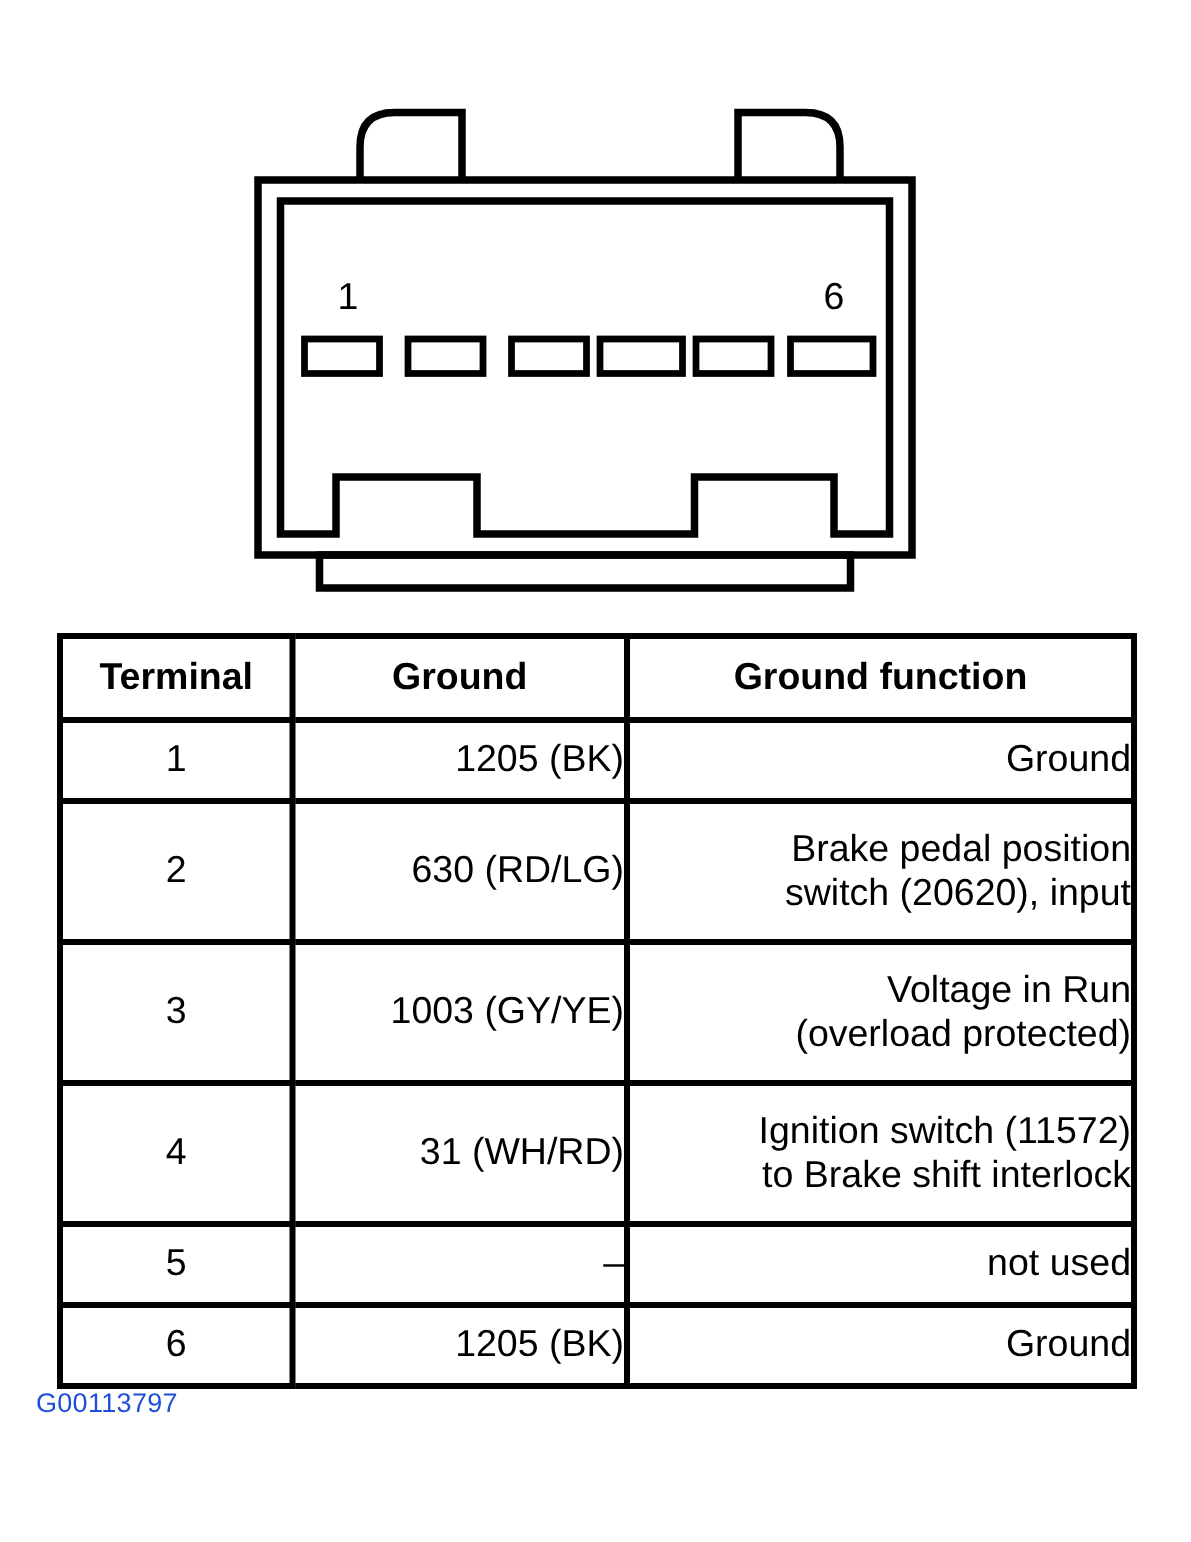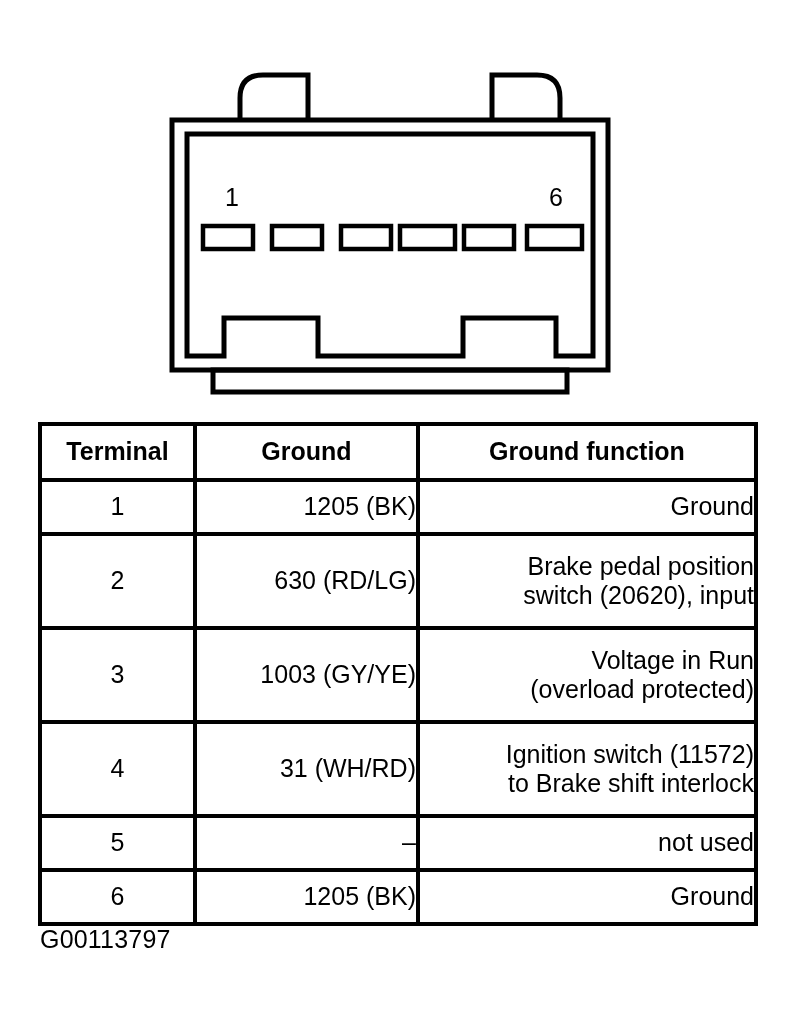--- a/index.html
+++ b/index.html
@@ -97,25 +97,25 @@
   }
 
   
   col.w-term { width: 155px; }
   col.w-circ { width: 223px; }
   col.w-fn   { width: 338px; }
 
   
   #figure-caption {
     position: absolute;
-    left: 40px;
+    left: 24px;
     top: 925px;
-    font-size: 25px;
+    font-size: 18px;
     letter-spacing: 0.2px;
-    color: #000000;
+    color: #1d4ed8;
   }
 </style>
 </head>
 <body>
 
 <div id="connector-diagram">
   <svg id="connector-svg" width="794" height="410" viewBox="0 0 794 410">
 
     <path class="conn-stroke" d="M 240,120 L 240,98 Q 240,75 263,75 L 308,75 L 308,120"></path>
 

